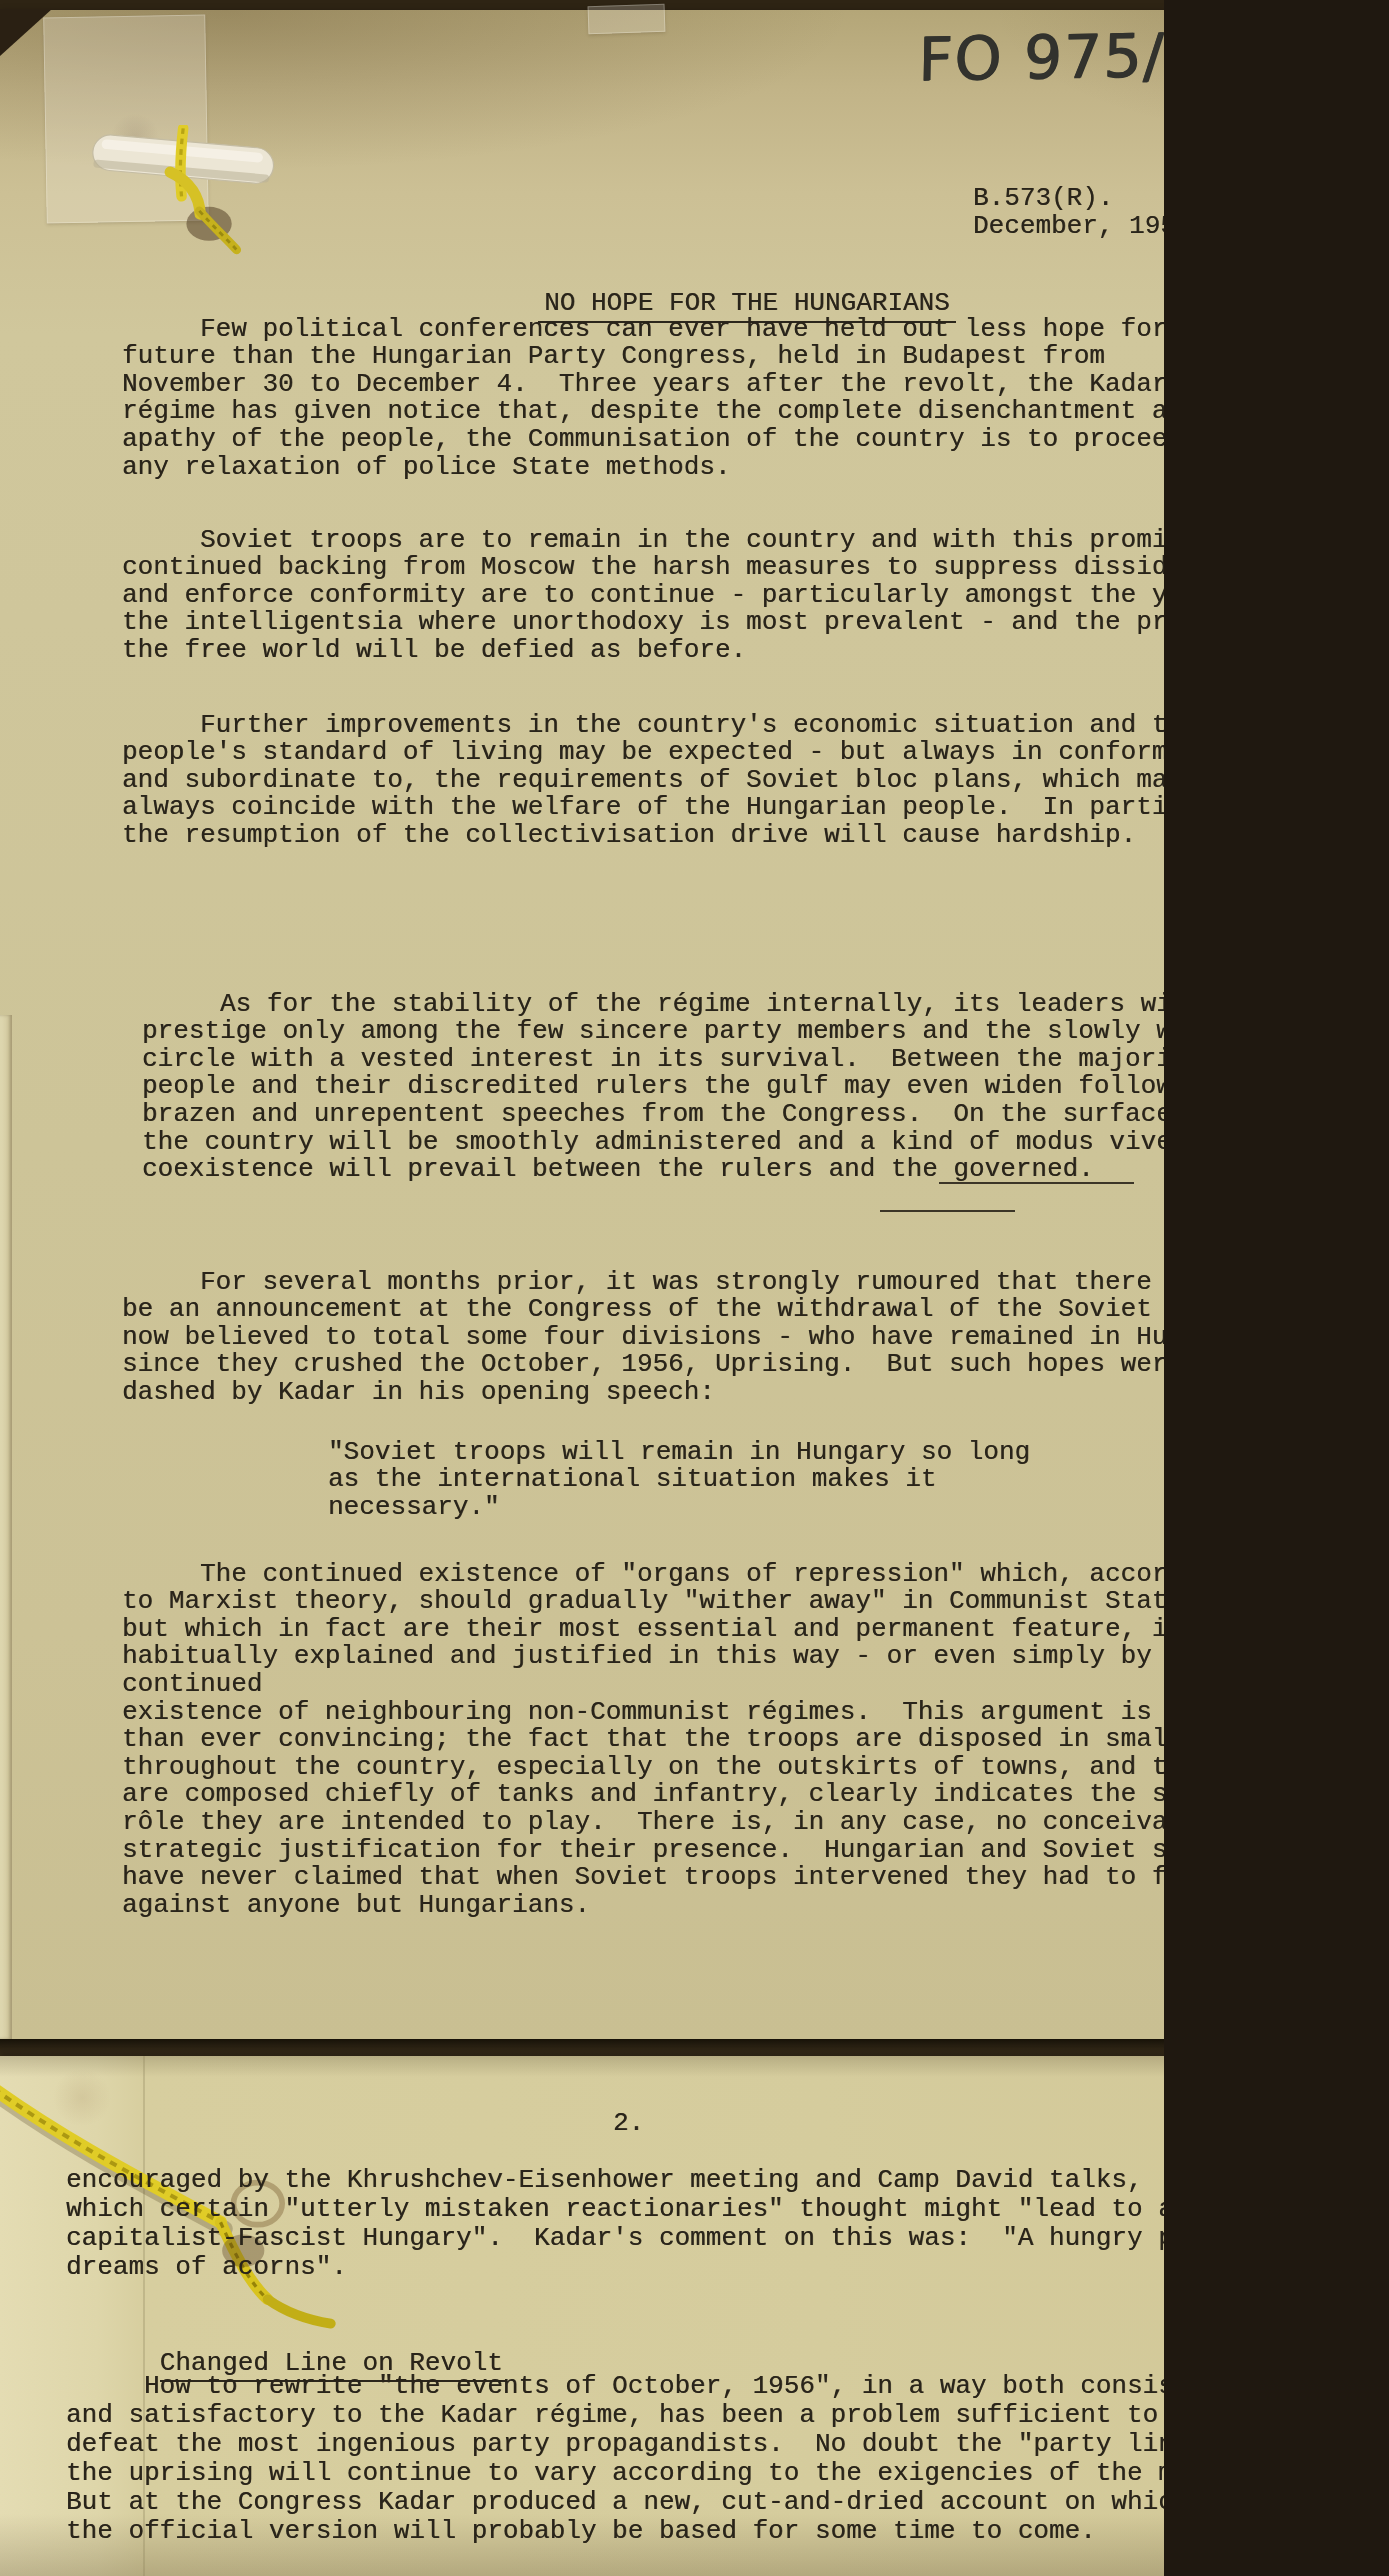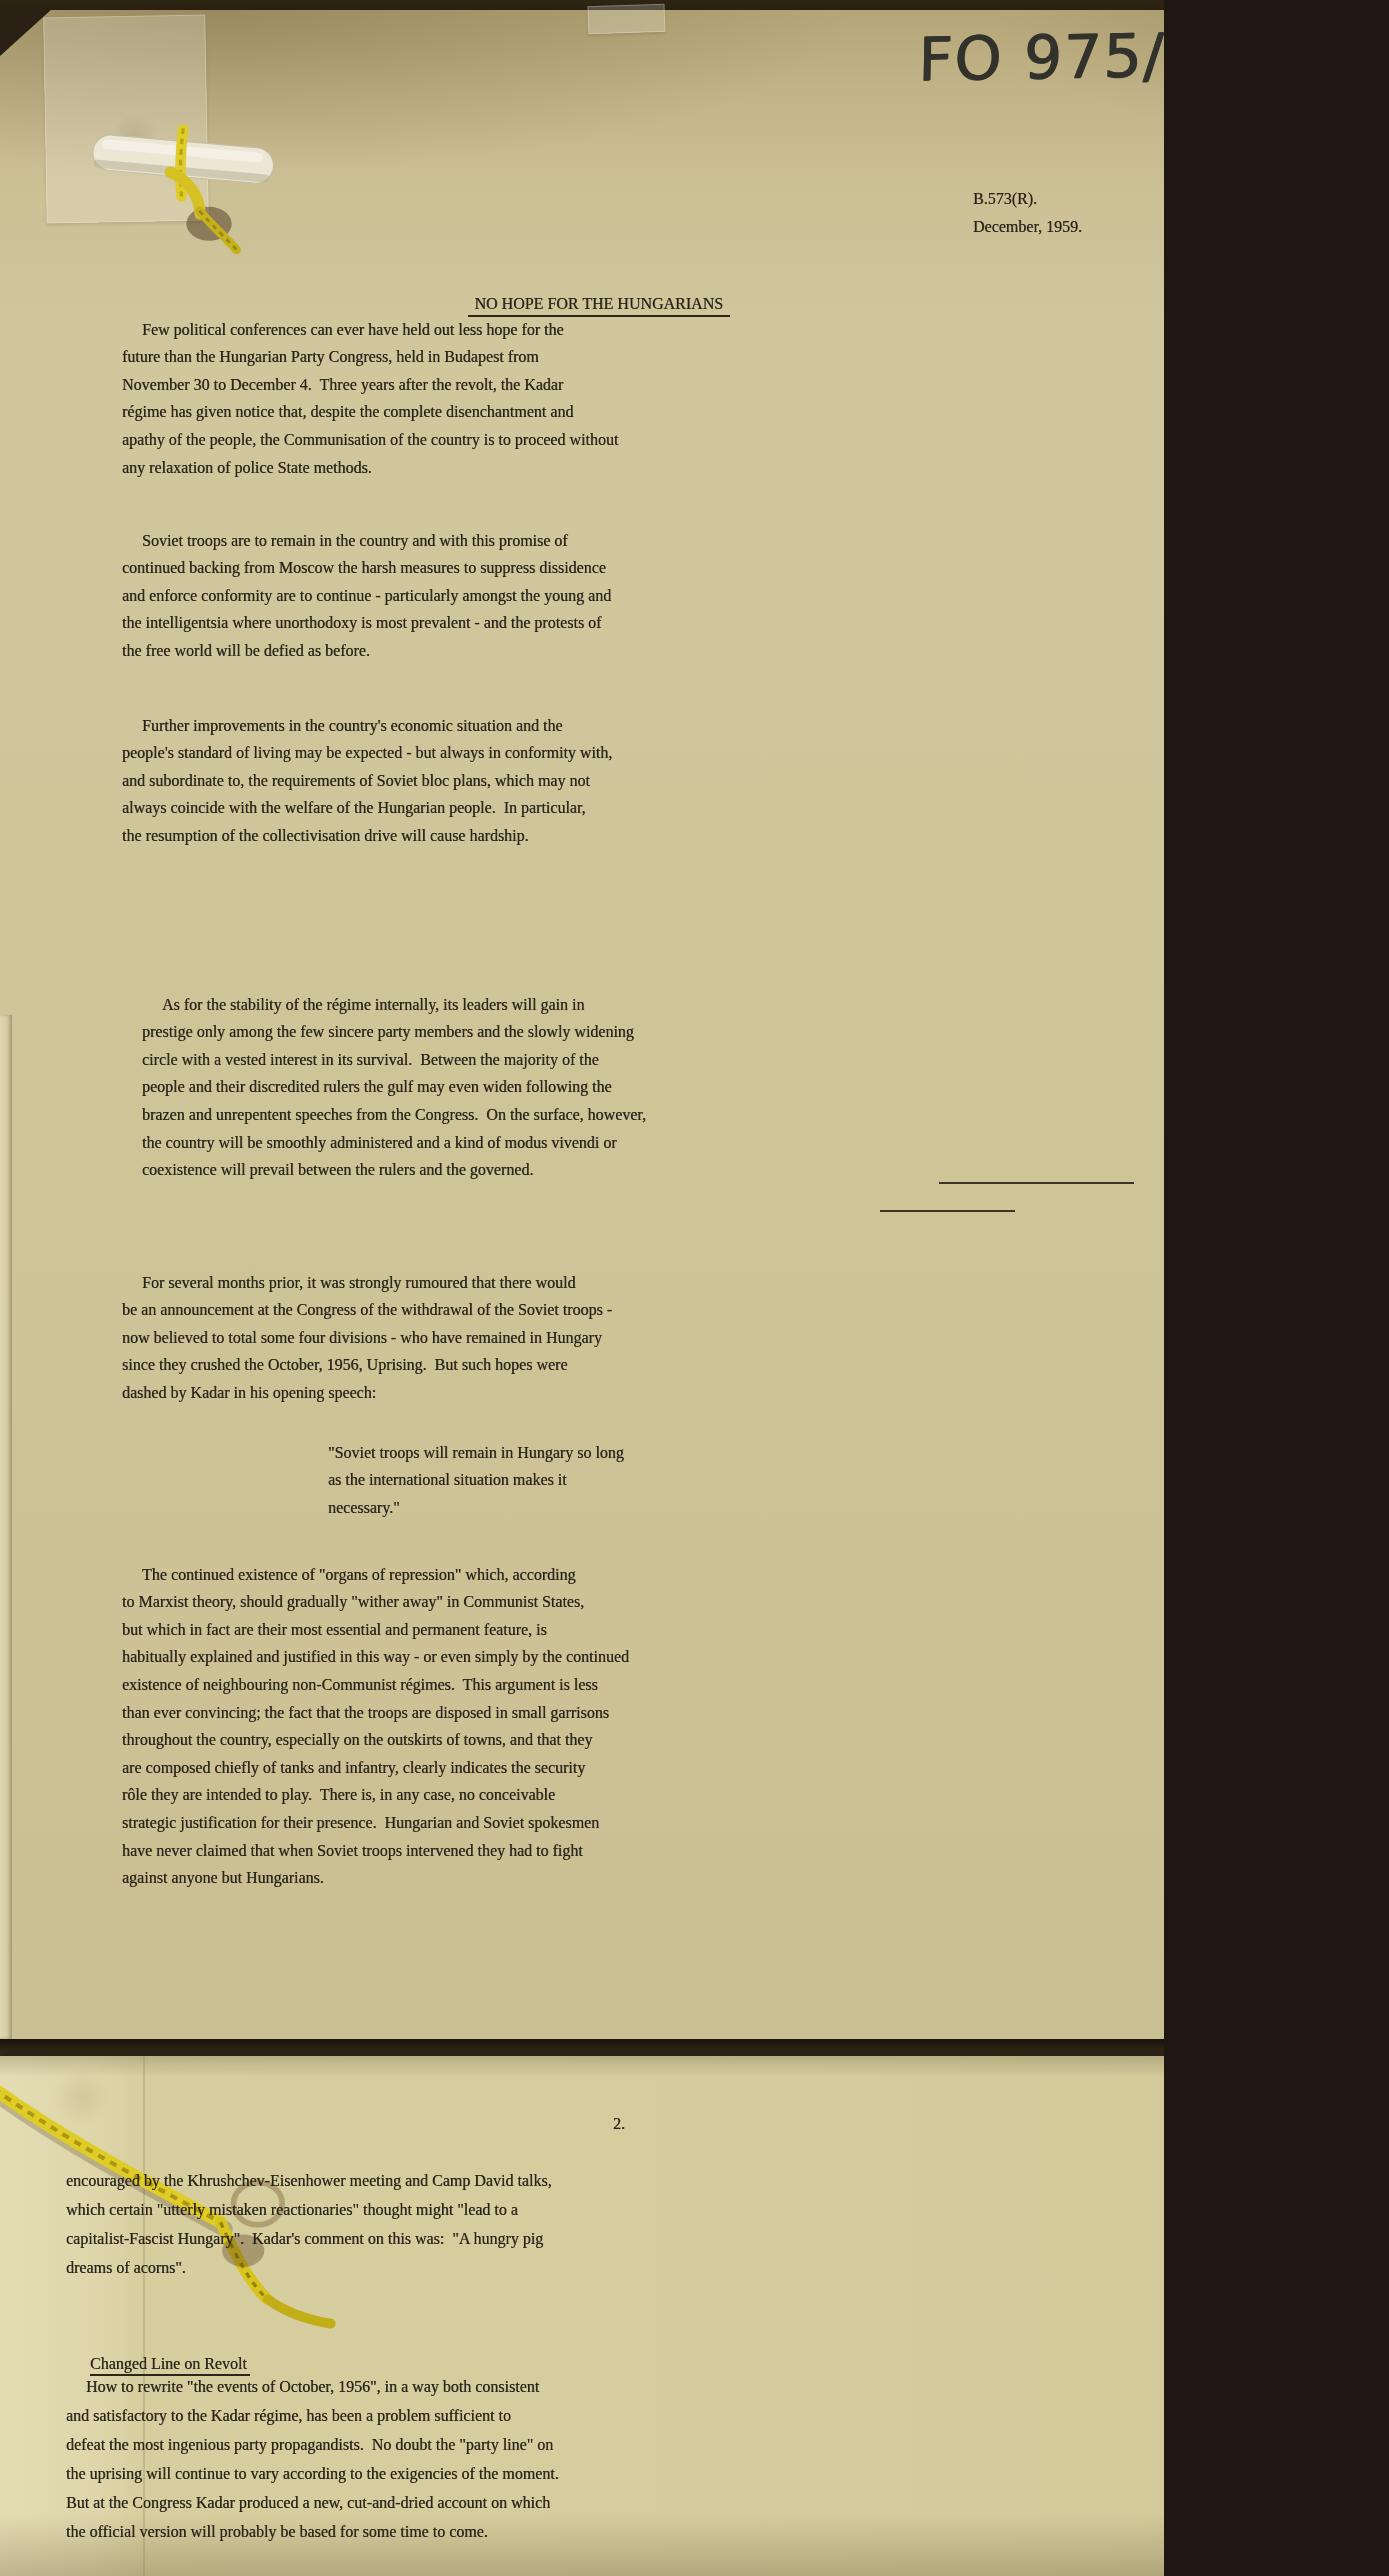--- a/index.html
+++ b/index.html
@@ -21,22 +21,22 @@
   .page1-left-edge{position:absolute;left:0;top:1005px;width:12px;height:1024px;
     background:linear-gradient(90deg,#e0d9b2,#cdc398);box-shadow:inset -2.4px 0 3.2px rgba(90,75,45,.35);}
   .tape{position:absolute;background:rgba(252,248,236,.22);border:0.8px solid rgba(255,255,250,.25);
     box-shadow:0 1.6px 3.2px rgba(70,55,30,.18);}
   .tape-top-center{left:588px;top:-4.9px;width:75px;height:26px;transform:rotate(-2deg);}
   .tape-tag{left:45px;top:6.5px;width:160px;height:204px;transform:rotate(-1deg);}
   .stain{position:absolute;border-radius:50%;}
   .stain1{left:110px;top:104px;width:50px;height:47px;
     background:radial-gradient(circle,rgba(120,100,88,.18),rgba(120,100,88,0) 70%);}
   
-  .typed{position:absolute;font-family:Liberation Serif, serif;
-    font-size:16px;line-height:27.6px;color:#29241a;white-space:pre-wrap;
+  .typed{position:absolute;font-family:Liberation Mono, monospace;
+    font-size:26px;line-height:27.6px;color:#29241a;white-space:pre-wrap;
     text-shadow:0.4px 0.3px 0.5px rgba(38,32,22,.65);}
   .p2line{line-height:29px;}
   .doc-heading{border-bottom:2.4px solid #2b261b;padding:0 3.2px 2.4px 0;white-space:nowrap;}
   .doc-title{border-bottom:2.4px solid #2b261b;padding:0 6.5px 3.2px 6.5px;white-space:nowrap;}
   .inline-underline{position:absolute;height:2.4px;background:#2b261b;opacity:.9;}
   .marker{position:absolute;font-family:"DejaVu Sans",sans-serif;font-size:60px;font-weight:400;
     color:#32322d;letter-spacing:1.6px;transform:rotate(-1deg) skewX(-2deg);
     text-shadow:1.1px 0 0 #32322d, 0 0.8px 0 #3a3a34;white-space:nowrap;}
   .tagwrap{position:absolute;left:78px;top:115px;width:267px;height:154px;}
   

